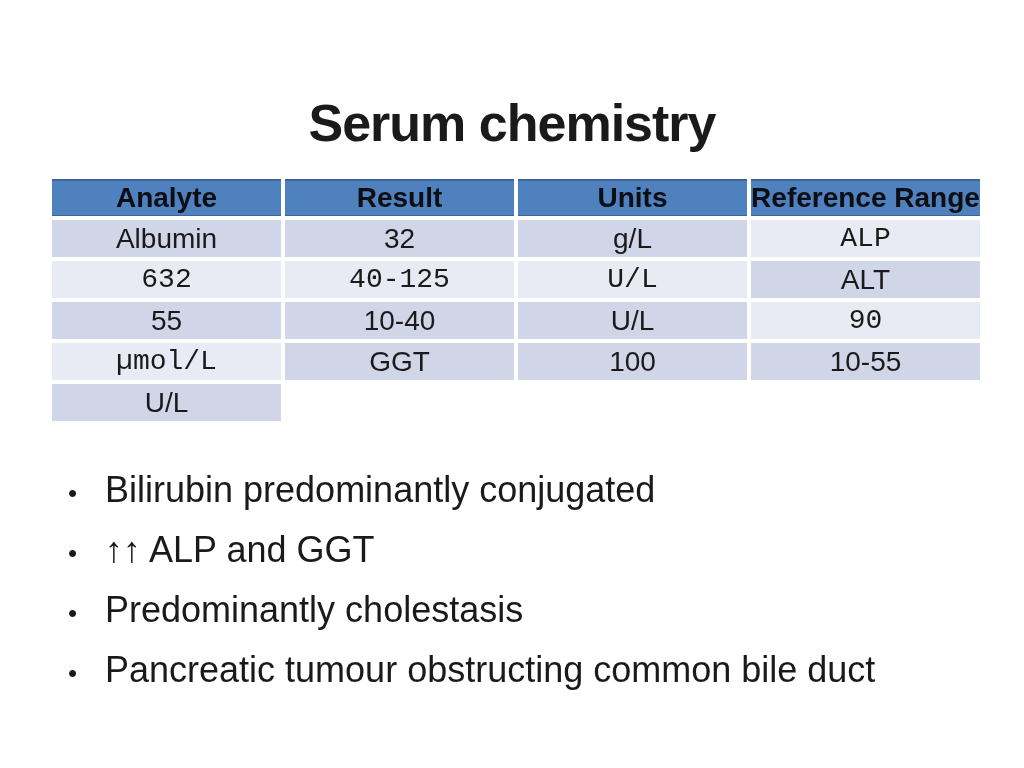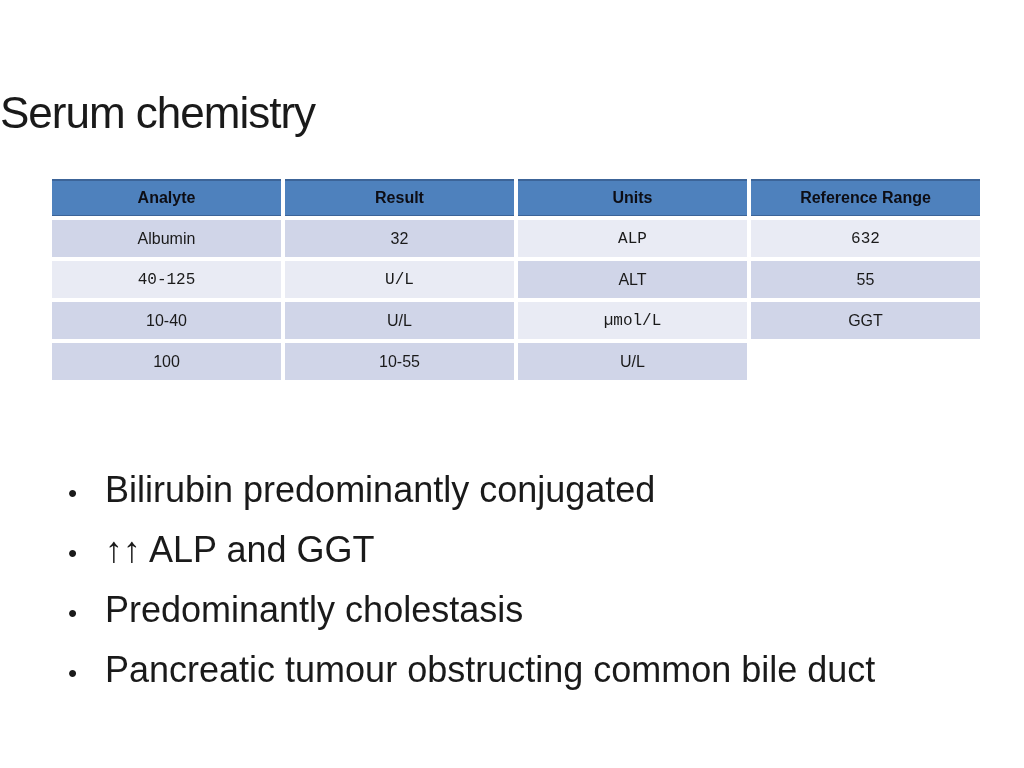--- a/index.html
+++ b/index.html
@@ -14,44 +14,44 @@
     height: 768px;
     background: var(--slide_bg, #ffffff);
     overflow: hidden;
   }
   
   .title {
     position: absolute;
     top: 60px;
     left: 0;
     width: 100%;
-    text-align: left;
-    font-size: 44px;
-    font-weight: 400;
+    text-align: center;
+    font-size: 52px;
+    font-weight: 700;
     letter-spacing: -1px;
     color: var(--text, #1a1a1a);
     line-height: 1.1;
   }
   
   .lab-table {
     position: absolute;
     left: 52px;
     top: 179px;
     width: 928px;
     display: grid;
     grid-template-columns: repeat(4, 1fr);
     gap: 4px;
     background: #ffffff;
   }
   .cell {
     height: 37px;
     display: flex;
     align-items: center;
     justify-content: center;
-    font-size: 16px;
+    font-size: 28px;
     color: var(--text, #1a1a1a);
     box-sizing: border-box;
   }
   .th {
     background: var(--header_bg, #4E81BD);
     border-top: 2px solid var(--header_border, #3C6498);
     border-bottom: 1px solid var(--header_border, #3C6498);
     font-weight: 700;
     color: #0d0d14;
   }
@@ -91,31 +91,33 @@
 
   <div class="lab-table">
 
     <div class="cell th">Analyte</div>
     <div class="cell th">Result</div>
     <div class="cell th">Units</div>
     <div class="cell th">Reference Range</div>
 
     <div class="cell row-dark">Albumin</div>
     <div class="cell row-dark">32</div>
+    <div class="cell row-dark">g/L</div>
 
     <div class="cell row-light">ALP</div>
     <div class="cell row-light">632</div>
     <div class="cell row-light">40-125</div>
     <div class="cell row-light">U/L</div>
 
     <div class="cell row-dark">ALT</div>
     <div class="cell row-dark">55</div>
     <div class="cell row-dark">10-40</div>
     <div class="cell row-dark">U/L</div>
 
+    <div class="cell row-light">90</div>
     <div class="cell row-light">µmol/L</div>
 
     <div class="cell row-dark">GGT</div>
     <div class="cell row-dark">100</div>
     <div class="cell row-dark">10-55</div>
     <div class="cell row-dark">U/L</div>
   </div>
 
   <ul class="bullets">
     <li>

